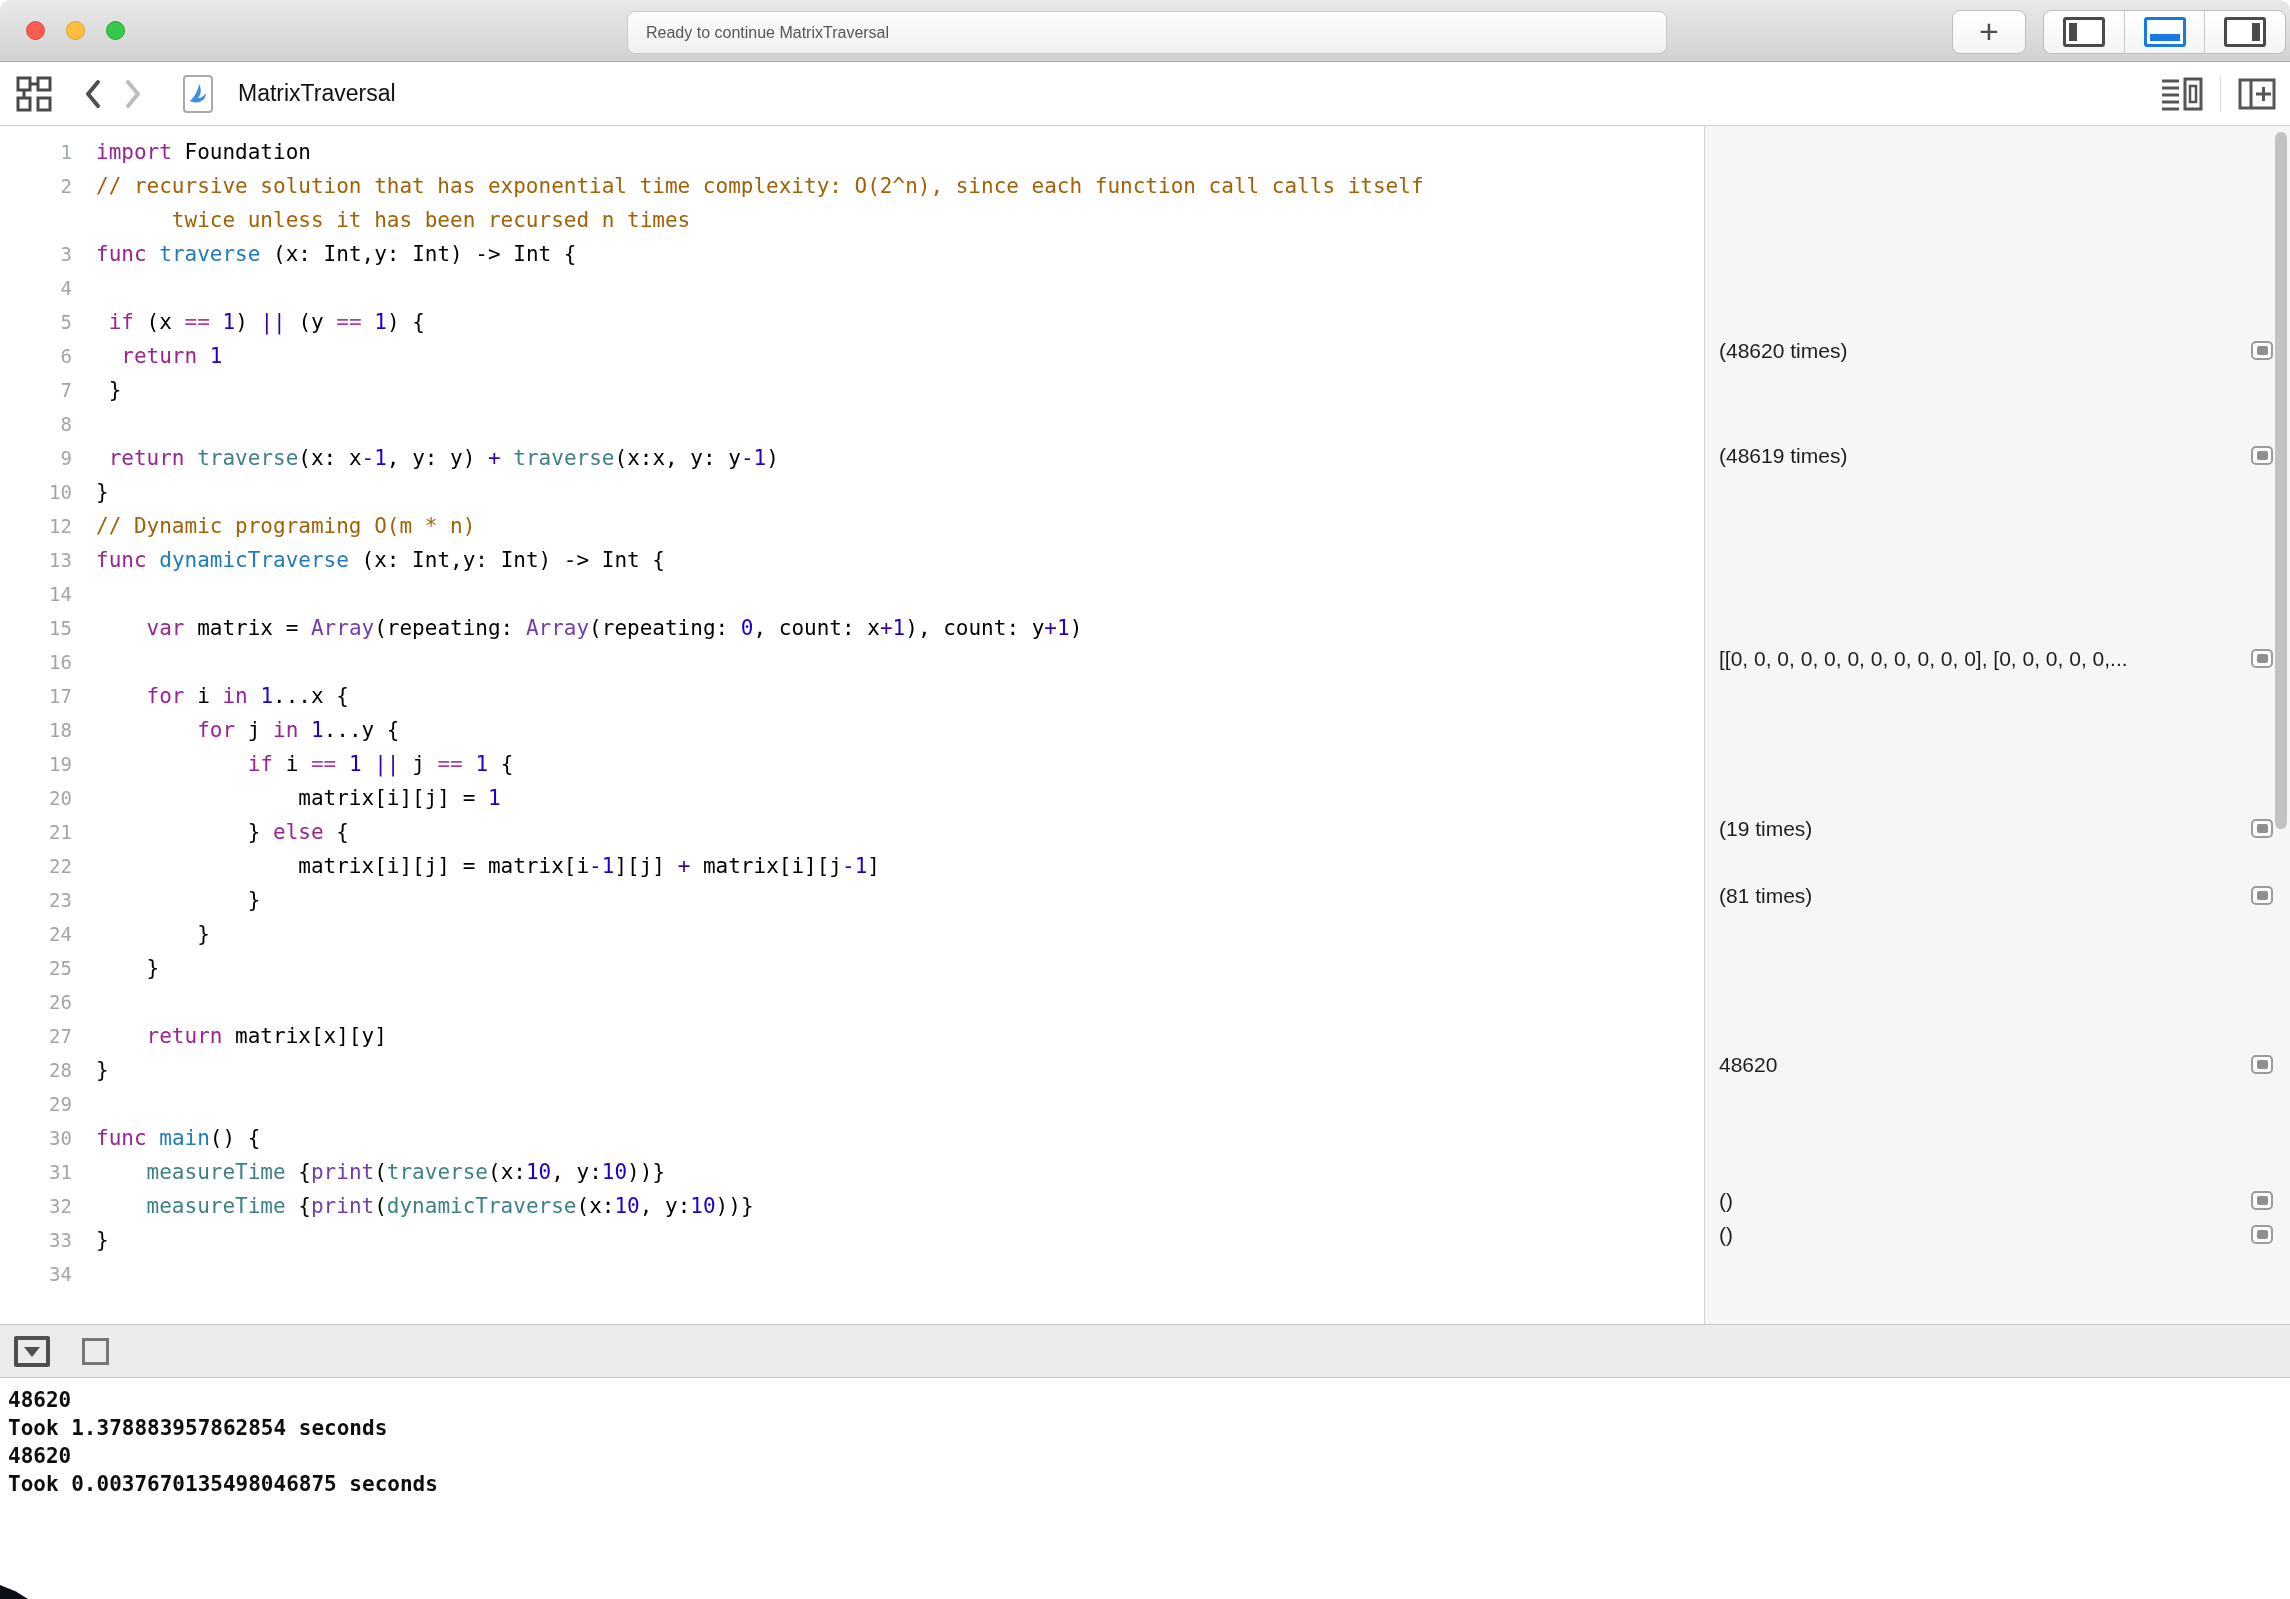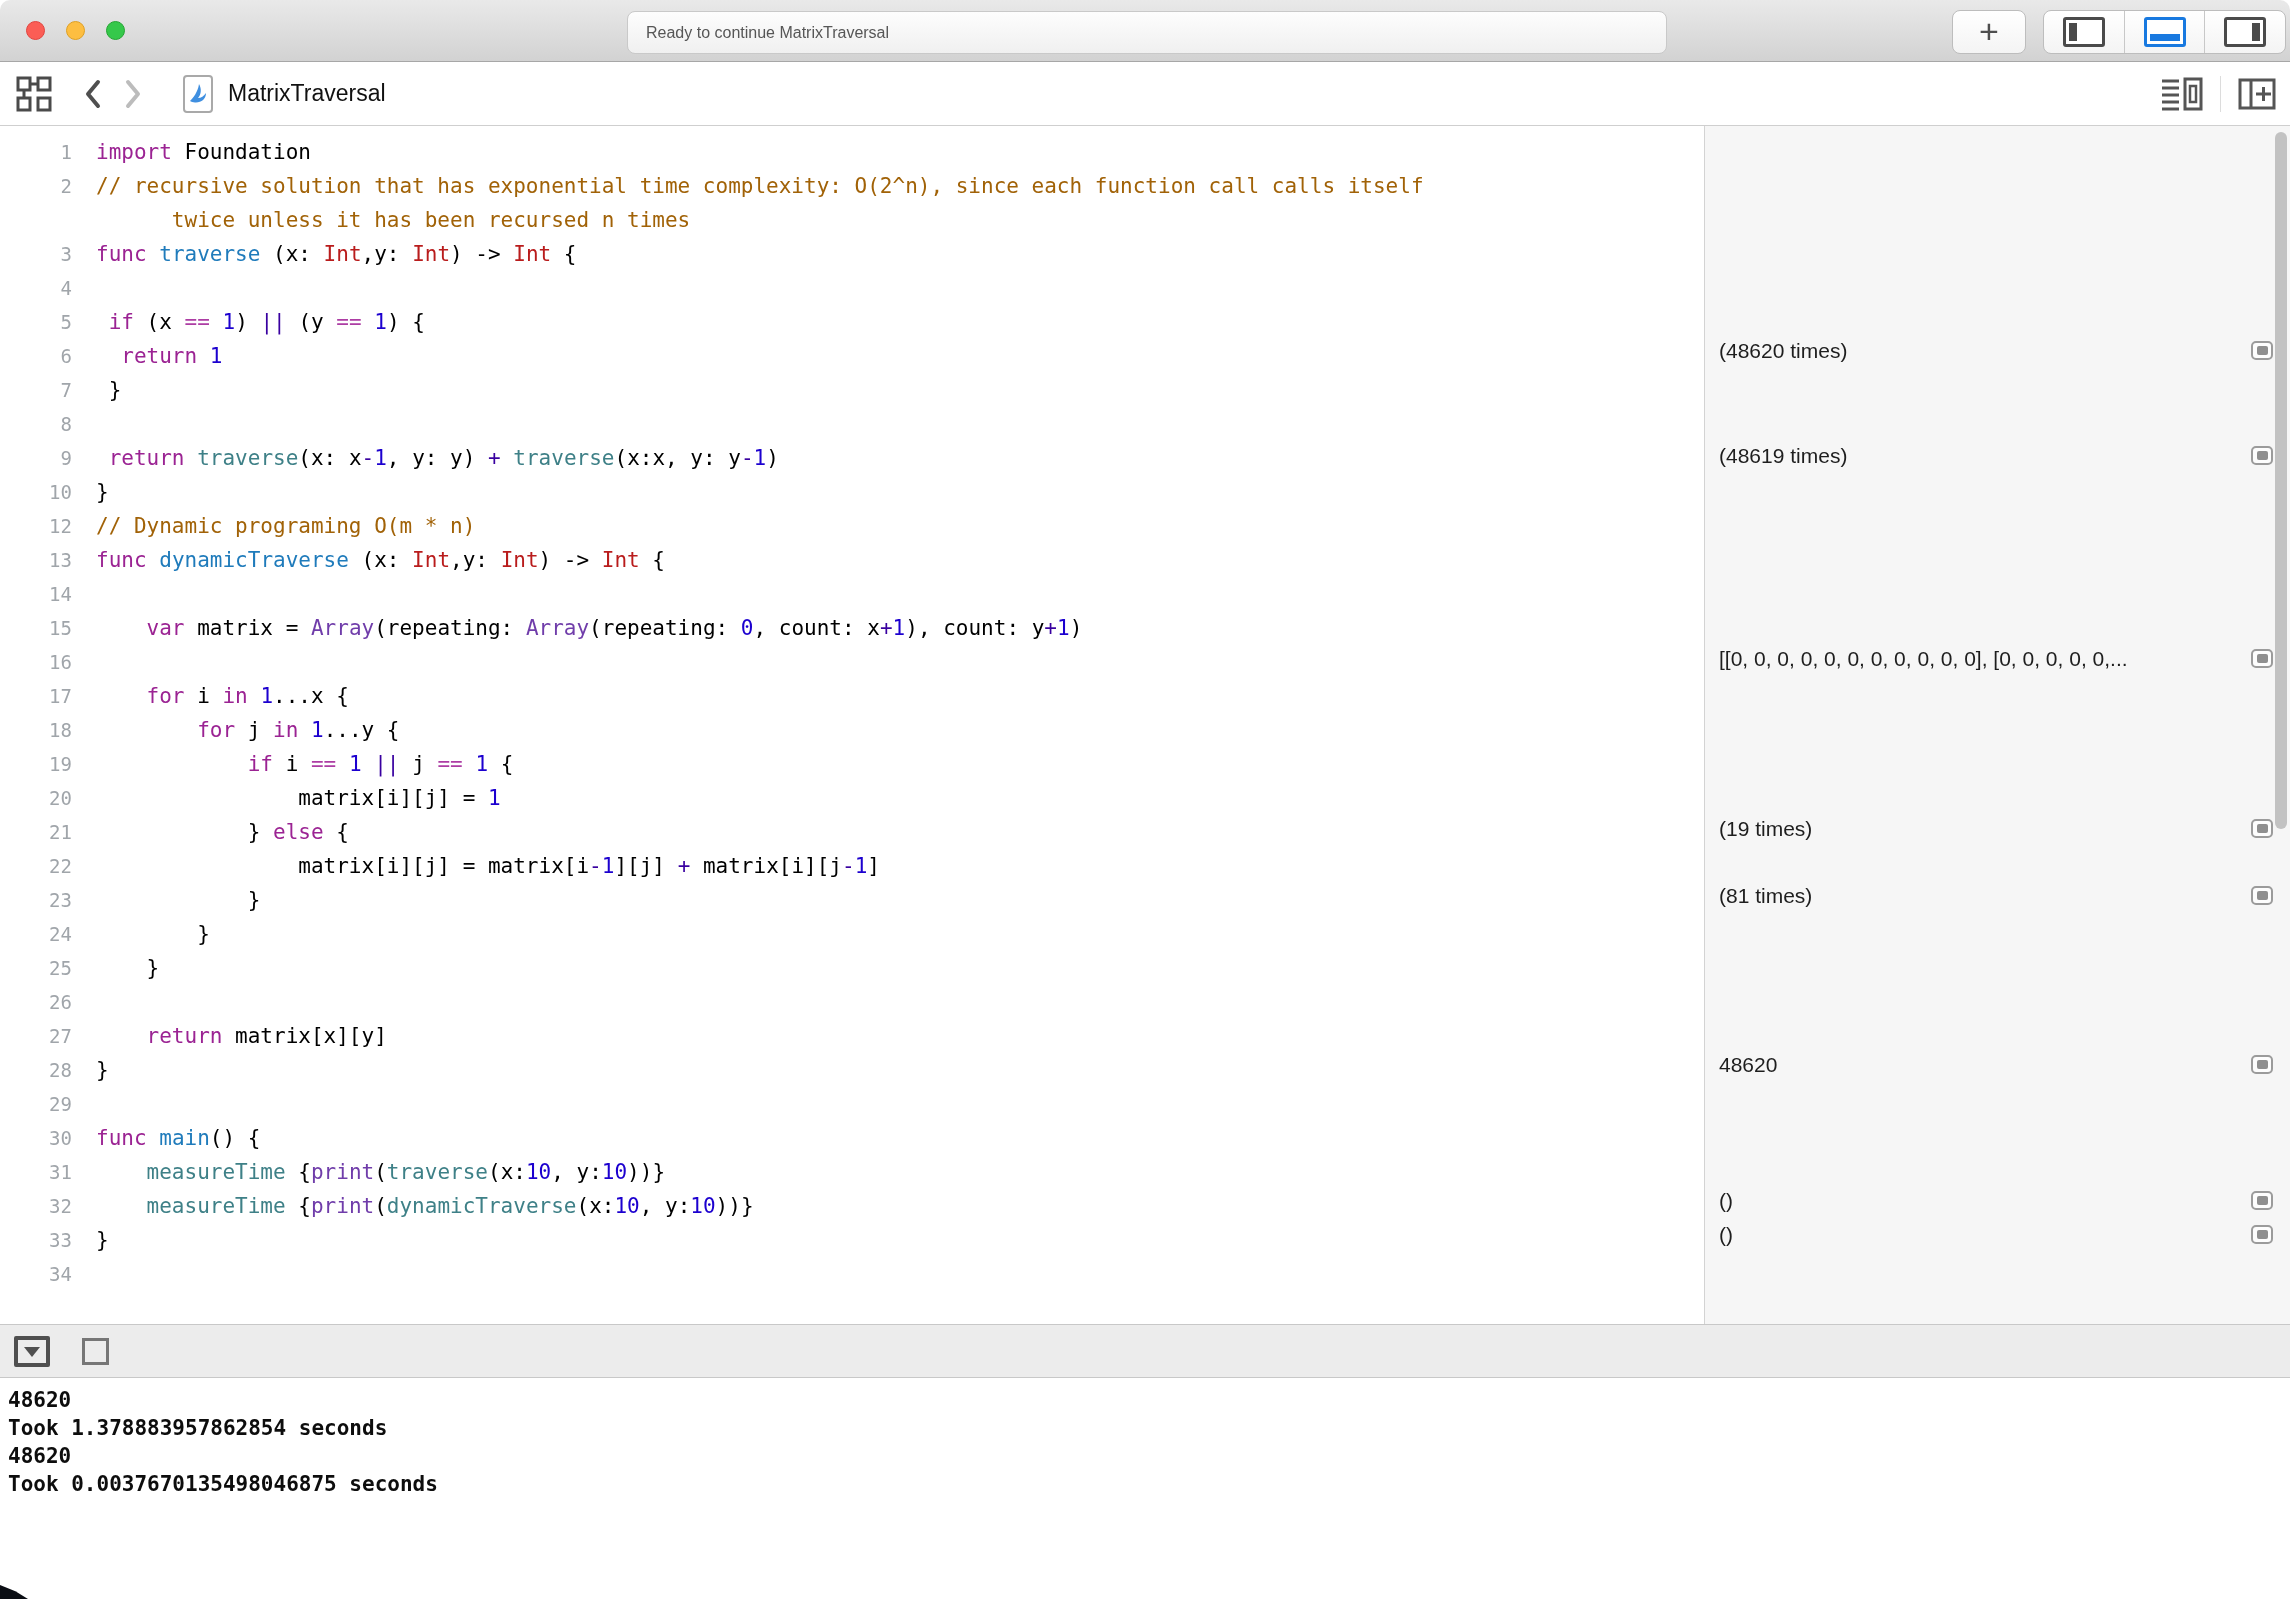--- a/index.html
+++ b/index.html
@@ -31,37 +31,37 @@
   .pane-bottom .bar{left:3px;right:3px;bottom:3px;height:7px;background:#1879e0;}
 
   
   .jumpbar{position:relative;height:64px;background:#ffffff;border-bottom:1px solid #cfcfcf;
     display:flex;align-items:center;}
   .jb-ico{display:flex;align-items:center;justify-content:center;}
   .jb-grid{margin-left:16px;}
   .jb-back{margin-left:32px;}
   .jb-fwd{margin-left:22px;}
   .jb-file{margin-left:40px;}
-  .jb-label{margin-left:14px;font-size:23px;color:#111;}
+  .jb-label{margin-left:24px;font-size:23px;color:#111;}
   .jb-right{position:absolute;right:0;top:0;height:64px;display:flex;align-items:center;}
   .jb-divider{width:1px;height:36px;background:#dcdcdc;margin:0 17px;}
   .jb-right .last{margin-right:14px;}
 
   
   .main{position:relative;display:flex;height:1198px;background:#fff;}
   .editor{width:1704px;padding-top:9px;overflow:hidden;}
   .row{display:flex;height:34px;line-height:34px;}
   .ln{width:72px;flex:0 0 72px;text-align:right;color:#a0a5aa;
     font-family:"DejaVu Sans Mono",monospace;font-size:19px;}
   .code{padding-left:24px;font-family:"DejaVu Sans Mono",monospace;font-size:21px;white-space:pre;color:#000;}
   .kw{color:#9b2393;font-weight:normal;}
   .pl{color:#000;}
   .cm{color:#a16207;}
   .nu{color:#1c00cf;}
-  .ty{color:#b91c1c;text-align:right;}
+  .ty{color:#000000;text-align:right;}
   .sys{color:#703daa;}
   .fd{color:#1f7bbb;}
   .fc{color:#3e8087;}
   .opp{color:#ad3da4;}
   .opv{color:#3900a0;}
 
   .results{position:relative;flex:1;background:#f6f6f6;border-left:1px solid #d3d3d3;overflow:hidden;}
   .res{position:absolute;left:0;right:0;height:34px;line-height:34px;}
   .res-label{display:block;margin-left:14px;margin-right:50px;font-size:21px;color:#1e1e1e;
     white-space:nowrap;overflow:hidden;}

